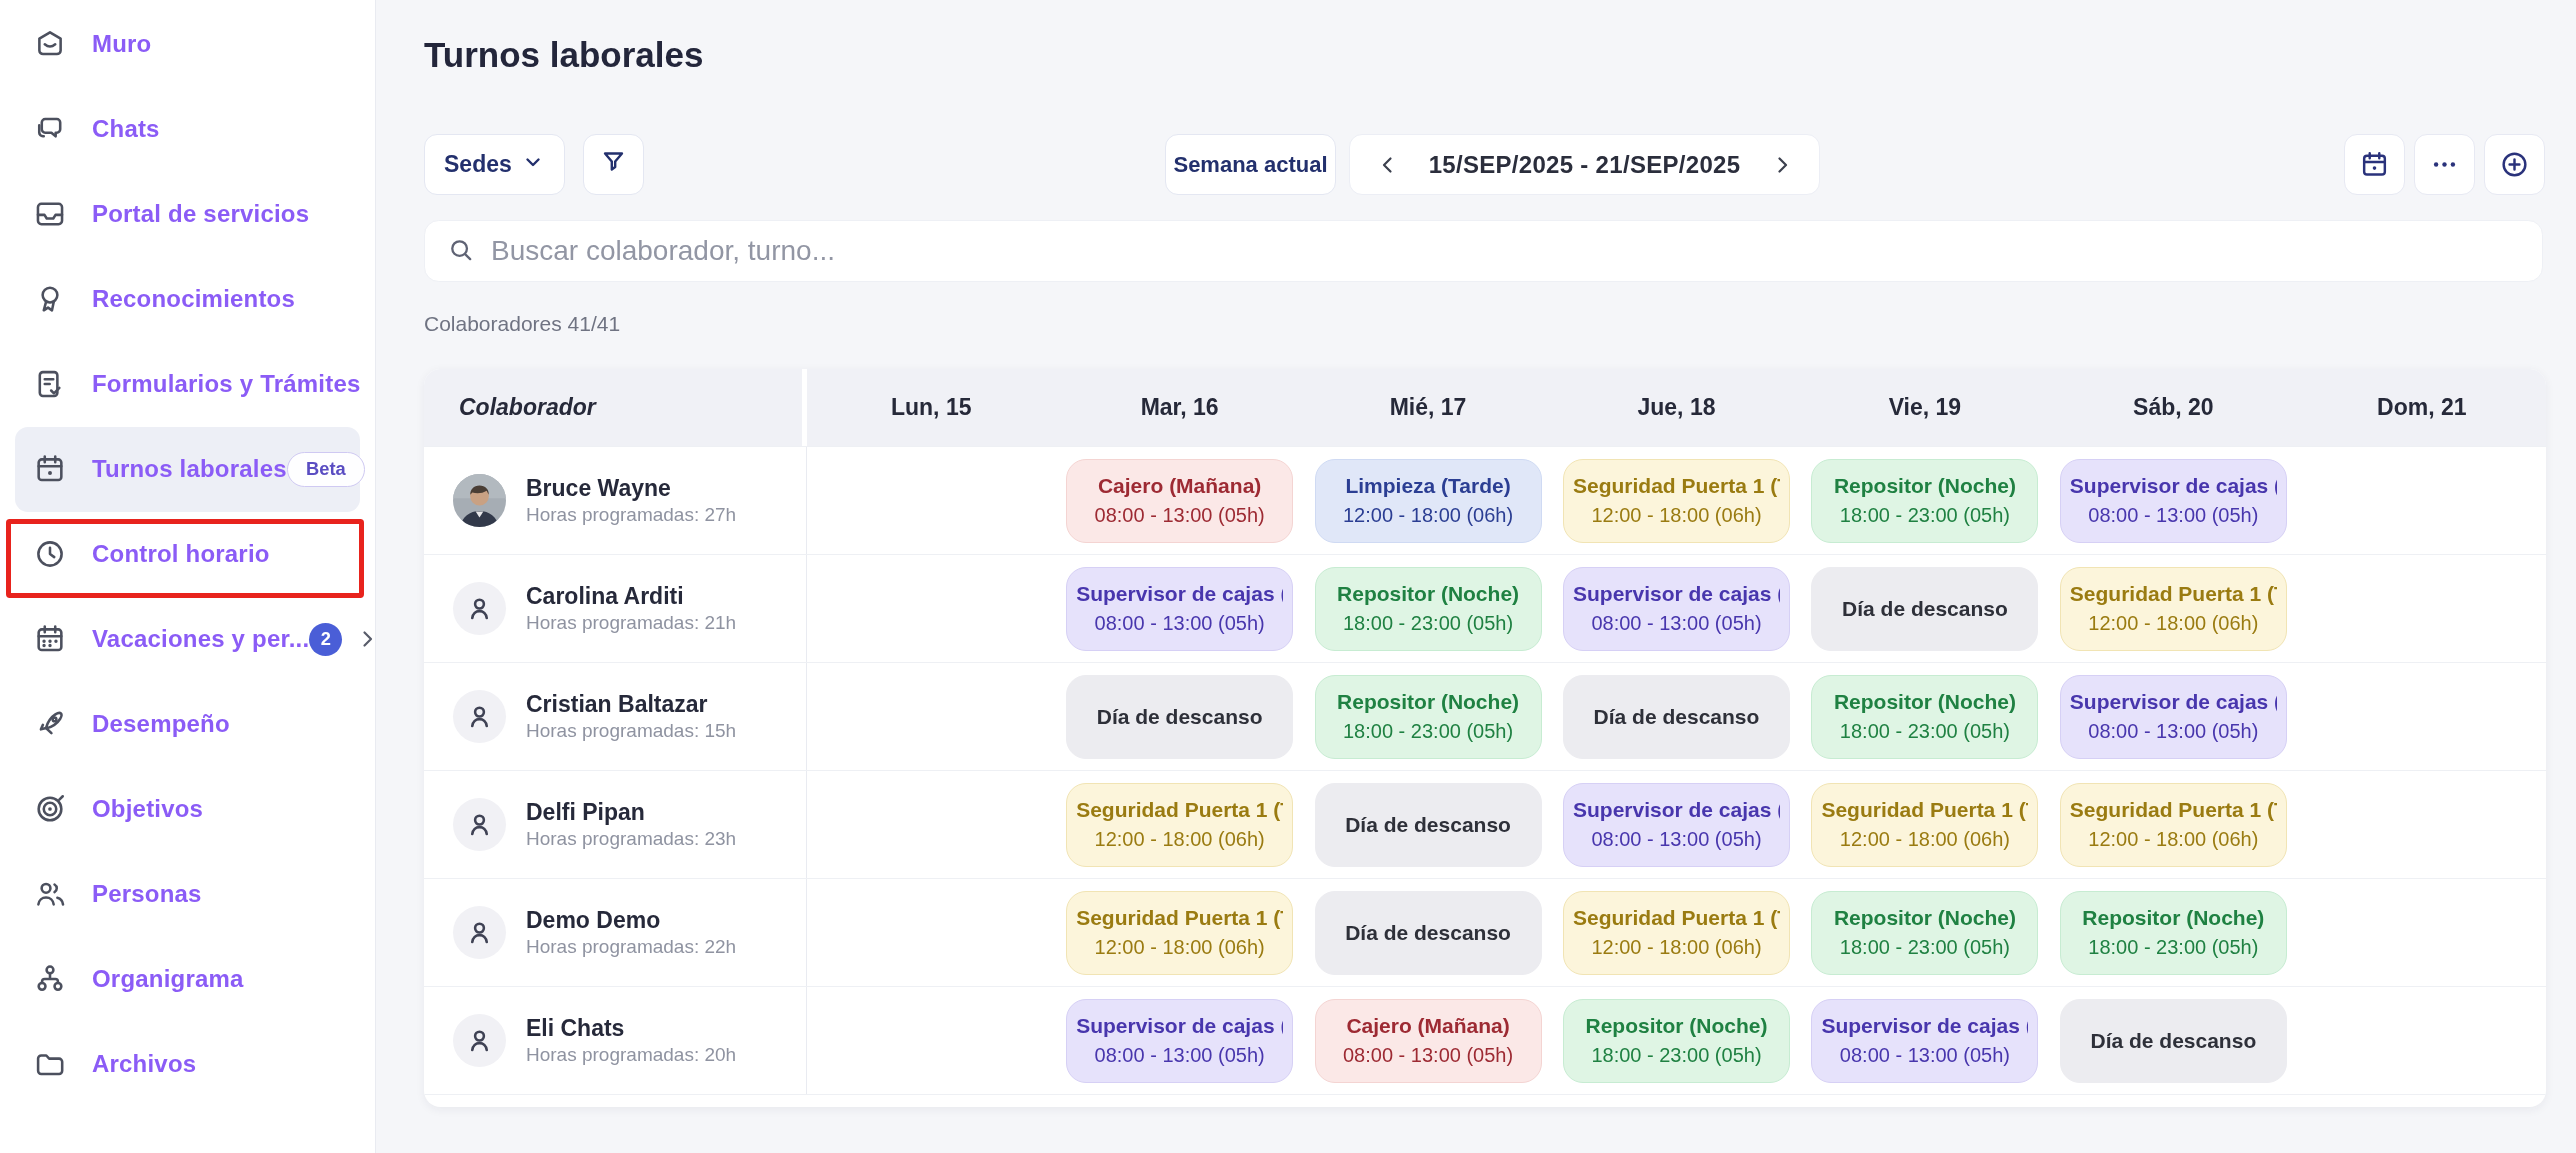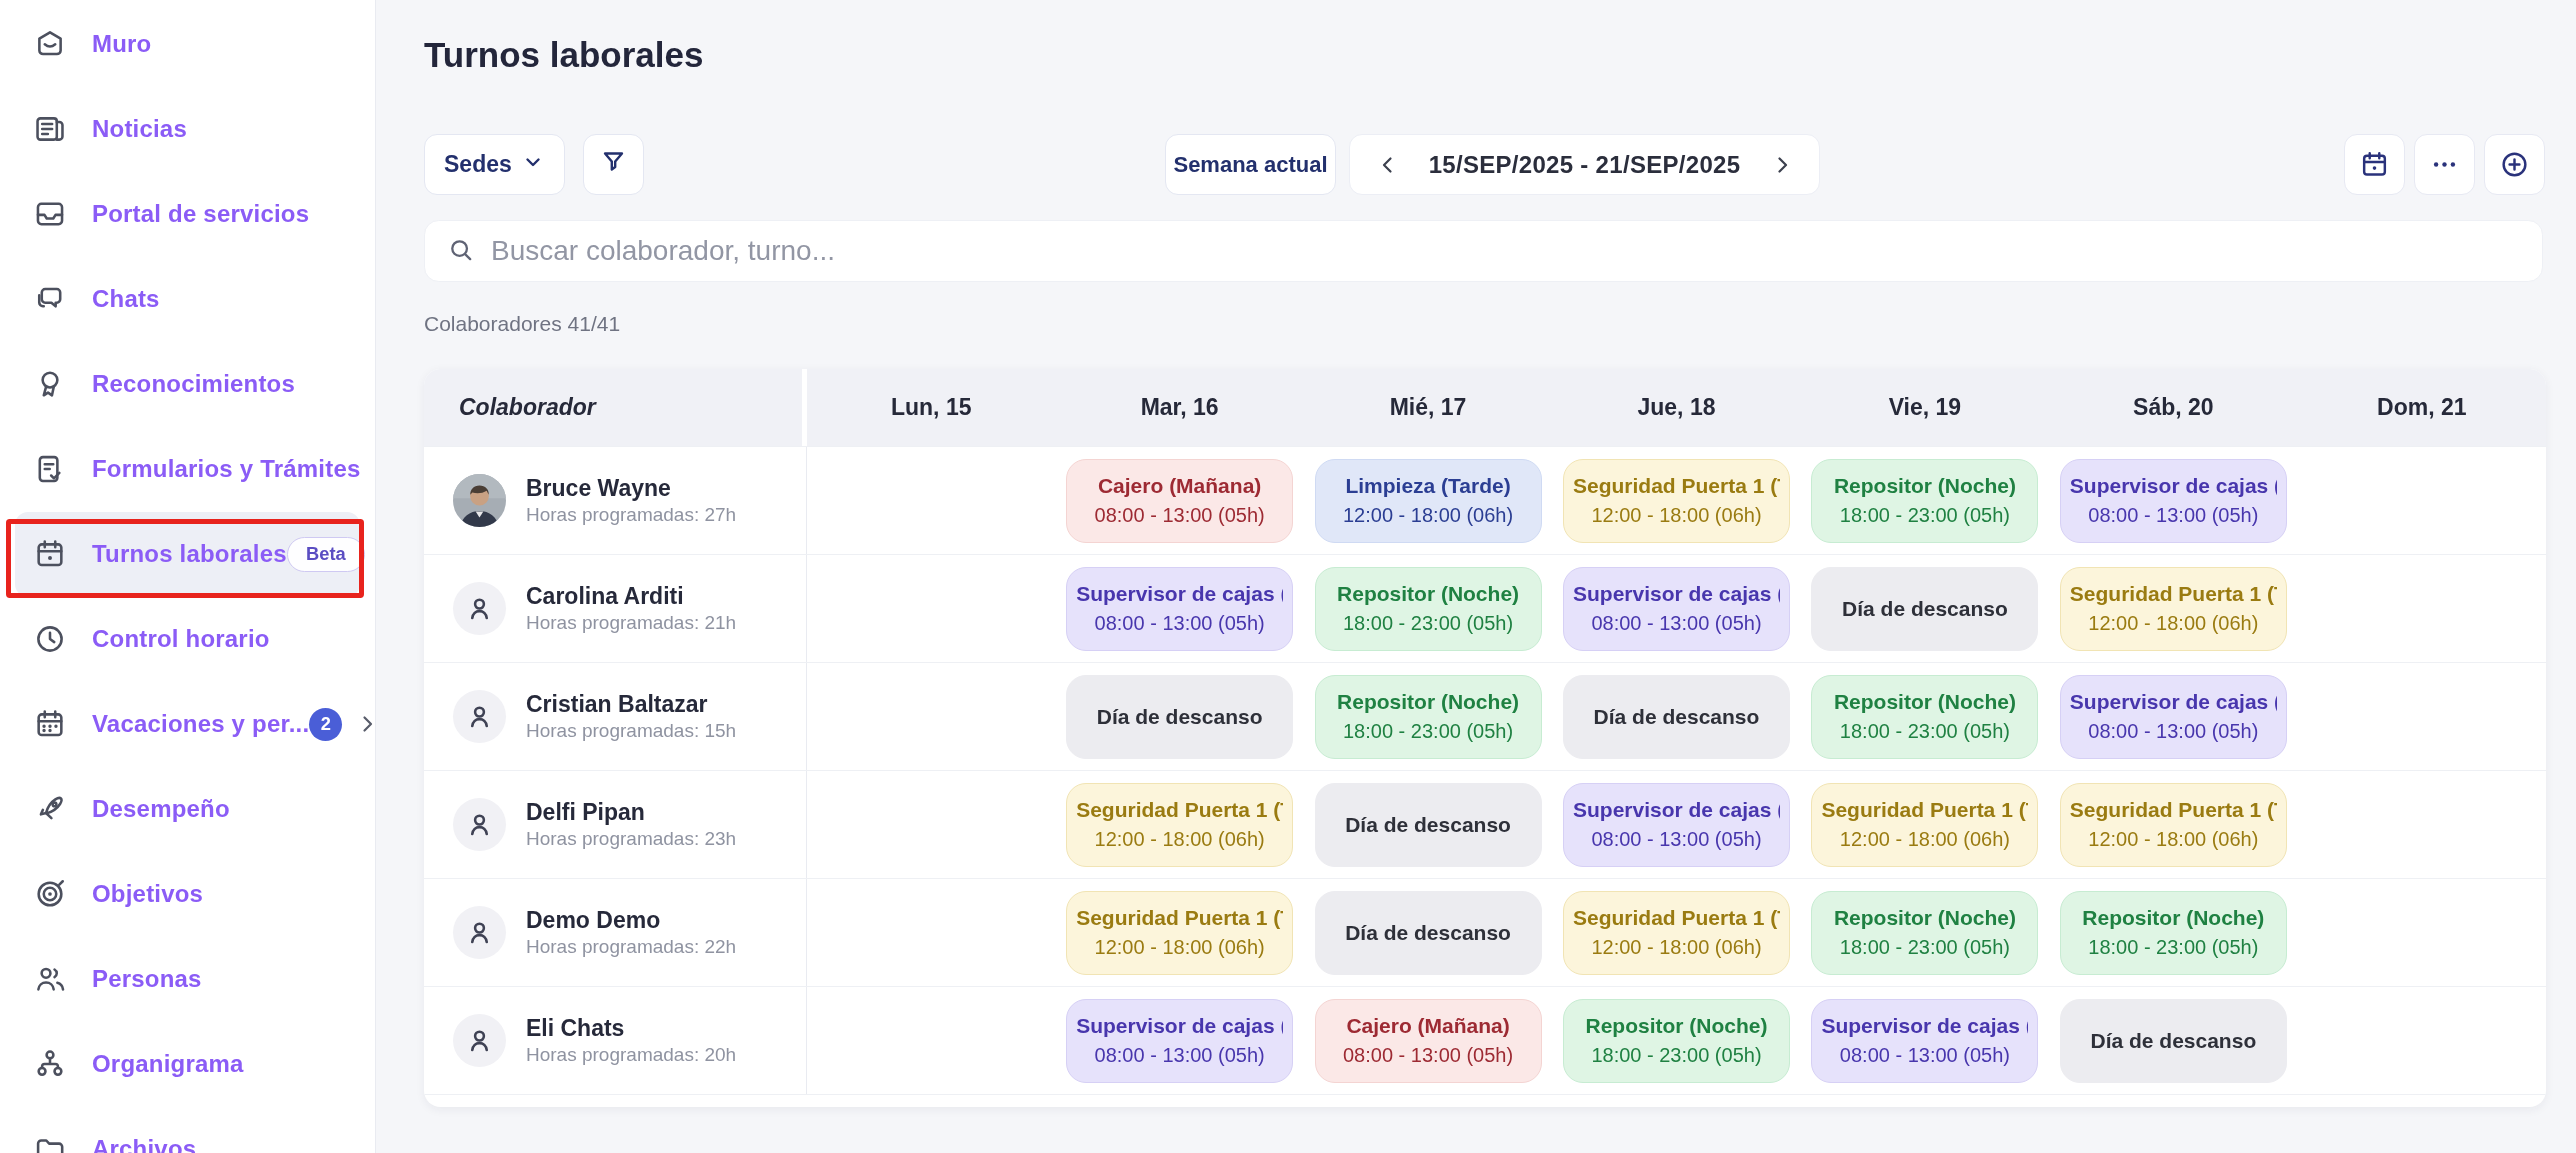--- a/index.html
+++ b/index.html
@@ -74,39 +74,31 @@
     <nav class="sb-nav" id="sidebar-nav">
         <div class="sb-item">
           <svg class="sb-icon" viewBox="0 0 24 24" fill="none" stroke="currentColor" stroke-width="1.8" stroke-linecap="round" stroke-linejoin="round">
             <path d="M4.5 8.2 12 3.8l7.5 4.4v8.3a2.6 2.6 0 0 1-2.6 2.6H7.1a2.6 2.6 0 0 1-2.6-2.6z"></path>
             <path d="M8.3 12.2c2.4 2 5 2 7.4 0"></path>
           </svg>
           <span class="sb-label">Muro</span>
         </div>
         <div class="sb-item">
           <svg class="sb-icon" viewBox="0 0 24 24" fill="none" stroke="currentColor" stroke-width="1.8" stroke-linecap="round" stroke-linejoin="round">
-            <rect x="3.2" y="4.5" width="13.6" height="15" rx="2"></rect>
-            <path d="M16.8 7h1.8a2.2 2.2 0 0 1 2.2 2.2v8.1a2.2 2.2 0 0 1-2.2 2.2h-1.8"></path>
-            <path d="M6.5 8.5h7M6.5 12h7M6.5 15.5h4"></path>
-          </svg>
-          <span class="sb-label">Noticias</span>
+            <path d="M8.6 5h8.2a2.4 2.4 0 0 1 2.4 2.4v4.8a2.4 2.4 0 0 1-2.4 2.4h-.8v2.6l-3-2.6H8.6a2.4 2.4 0 0 1-2.4-2.4V7.4A2.4 2.4 0 0 1 8.6 5z"></path>
+            <path d="M4.4 9.3v5.2a2.6 2.6 0 0 0 2.6 2.6h.6"></path>
+          </svg>
+          <span class="sb-label">Chats</span>
         </div>
         <div class="sb-item">
           <svg class="sb-icon" viewBox="0 0 24 24" fill="none" stroke="currentColor" stroke-width="1.8" stroke-linecap="round" stroke-linejoin="round">
             <rect x="3.5" y="4.8" width="17" height="14.4" rx="2.4"></rect>
             <path d="M3.5 12.6h4.6l1.6 2.6h4.6l1.6-2.6h4.6"></path>
           </svg>
           <span class="sb-label">Portal de servicios</span>
-        </div>
-        <div class="sb-item">
-          <svg class="sb-icon" viewBox="0 0 24 24" fill="none" stroke="currentColor" stroke-width="1.8" stroke-linecap="round" stroke-linejoin="round">
-            <path d="M8.6 5h8.2a2.4 2.4 0 0 1 2.4 2.4v4.8a2.4 2.4 0 0 1-2.4 2.4h-.8v2.6l-3-2.6H8.6a2.4 2.4 0 0 1-2.4-2.4V7.4A2.4 2.4 0 0 1 8.6 5z"></path>
-            <path d="M4.4 9.3v5.2a2.6 2.6 0 0 0 2.6 2.6h.6"></path>
-          </svg>
-          <span class="sb-label">Chats</span>
         </div>
         <div class="sb-item">
           <svg class="sb-icon" viewBox="0 0 24 24" fill="none" stroke="currentColor" stroke-width="1.8" stroke-linecap="round" stroke-linejoin="round">
             <circle cx="12" cy="9.2" r="5.2"></circle>
             <path d="M9.3 13.7 7.6 20l3-1.9 2.8 1.9 1.3-6.3"></path>
           </svg>
           <span class="sb-label">Reconocimientos</span>
         </div>
         <div class="sb-item">
           <svg class="sb-icon" viewBox="0 0 24 24" fill="none" stroke="currentColor" stroke-width="1.8" stroke-linecap="round" stroke-linejoin="round">

